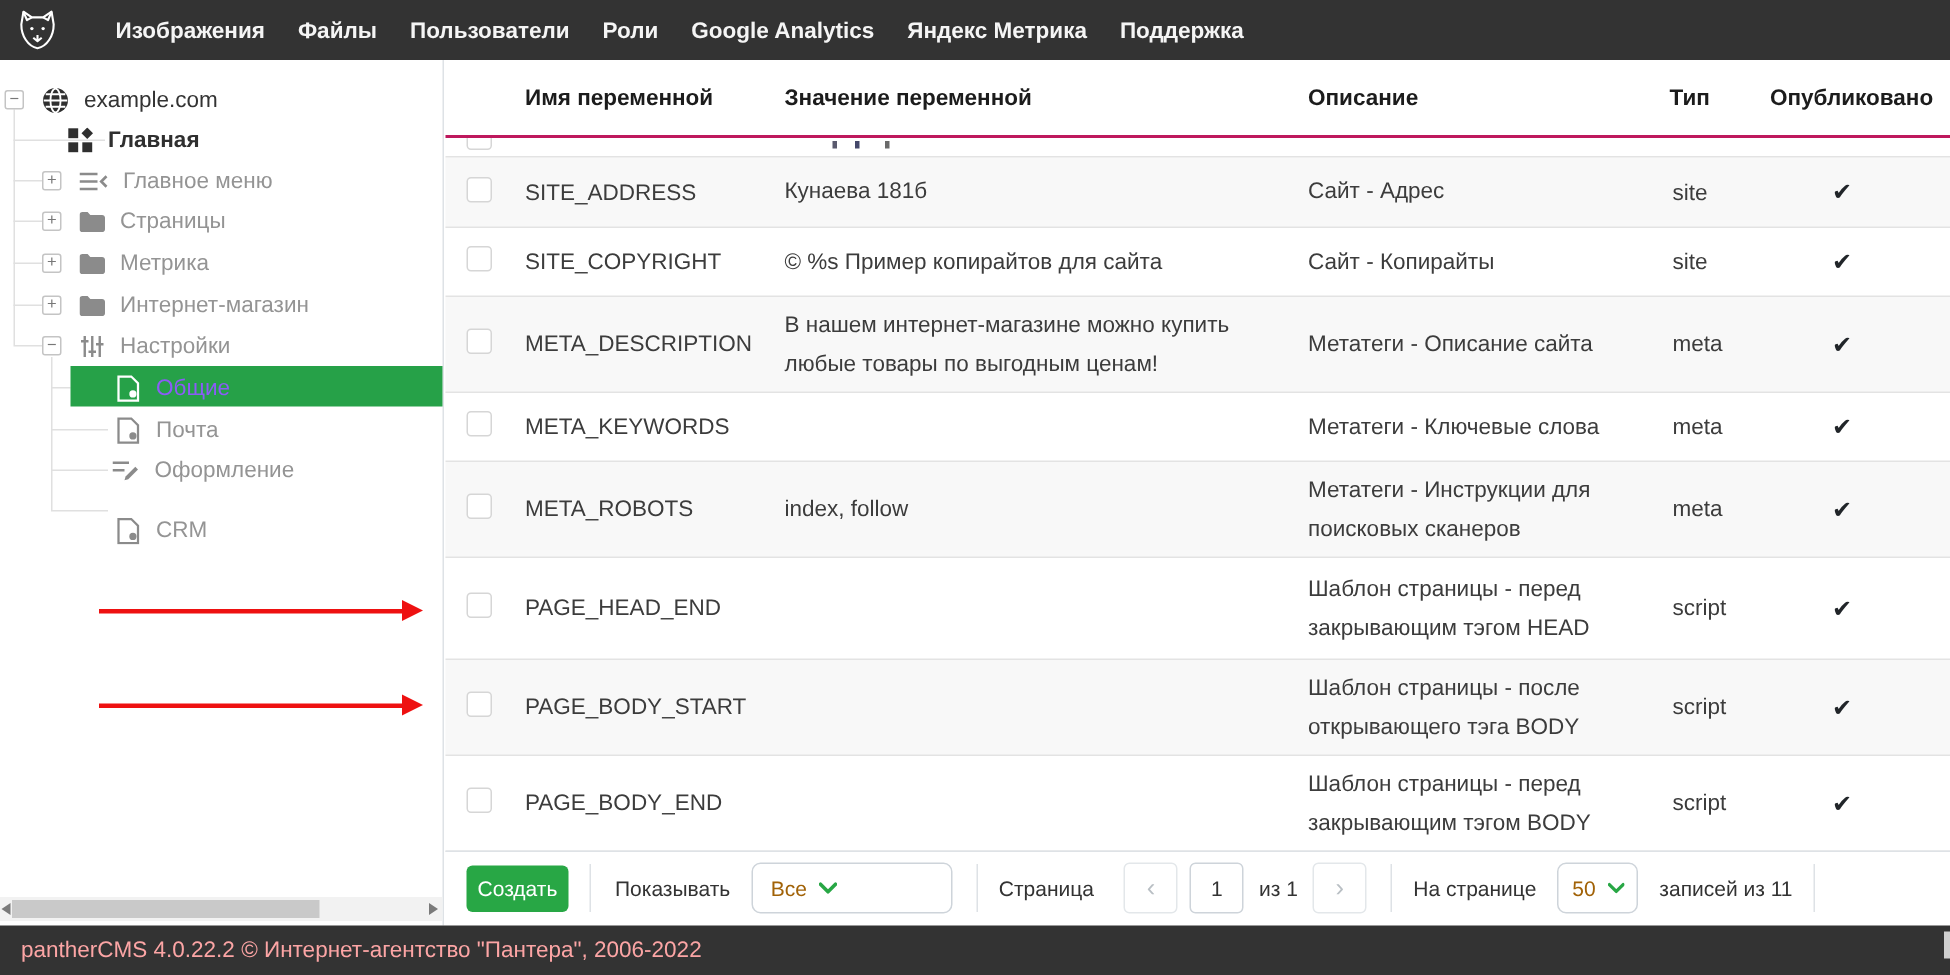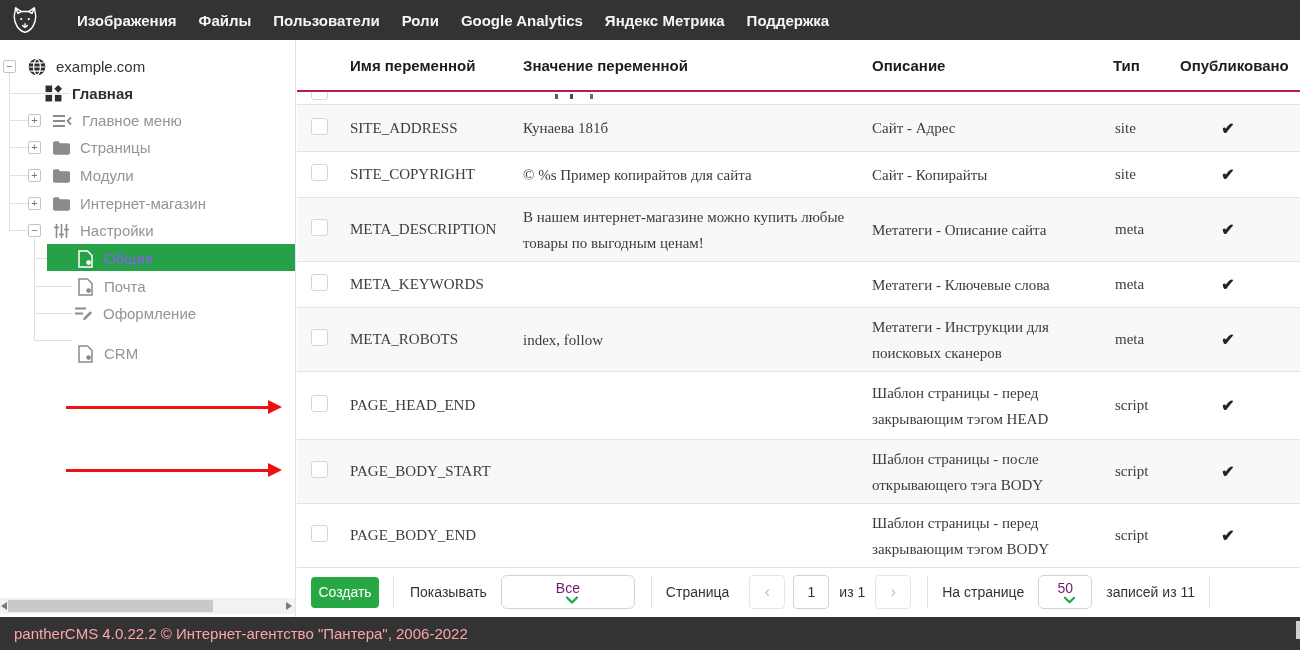--- a/index.html
+++ b/index.html
@@ -43,39 +43,39 @@
   .sb-left { left:1px; border-right:6px solid #7a7a7a; border-top:4px solid transparent; border-bottom:4px solid transparent; }
   .sb-right { left:286px; border-left:6px solid #7a7a7a; border-top:4px solid transparent; border-bottom:4px solid transparent; }
 
   
   .content { position:absolute; top:40px; left:297px; width:1003px; height:577px; background:#fff; }
   .grid { display:grid; grid-template-columns:53px 173px 349px 241px 67px 120px; align-items:center; }
   .thead { height:52px; border-bottom:2px solid #be185d; font-weight:700; font-size:15px; color:#1c1c1c; }
   .partial { position:relative; height:13px; border-bottom:1px solid #e3e3e3; overflow:hidden; }
   .partial .cb { position:absolute; left:14px; top:-9px; }
   .frag { position:absolute; top:2px; width:3px; height:5px; background:#5a5a6e; }
-  .row { border-bottom:1px solid #e3e3e3; font-size:15px; color:#3c3c3c;font-family:Liberation Serif, serif; }
+  .row { border-bottom:1px solid #e3e3e3; font-size:15px; color:#3c3c3c; }
   .row.stripe { background:#f8f8f8; }
   .h47{height:47px}.h46{height:46px}.h64{height:64px}.h68{height:68px}
   .cb { width:17px; height:17px; border:1px solid #d6d6d6; border-radius:3px; background:#fff; display:inline-block; cursor:pointer; }
   .cb-cell { padding-left:14px; }
   .cell.value, .cell.desc { line-height:26px; padding-right:24px; }
   .cell.desc { padding-right:30px; }
   .cell.type { padding-left:2px; }
   .cell.pub { display:flex; justify-content:center; padding-right:24px; }
   .check { font-size:16px; font-weight:700; color:#212529; }
 
   
   .pagebar { height:49px; border-top:1px solid #dee2e6; margin-top:-1px; display:flex; align-items:center; font-size:14px; color:#333; }
   .btn-create { margin-left:14px; width:68px; height:31px; background:#28a745; color:#fff; border:none;
     border-radius:4px; font-size:14px; font-family:inherit; cursor:pointer; }
   .vdiv { width:1px; height:32px; background:#dee2e6; }
   .plabel { white-space:nowrap; }
   .pselect { height:34px; border:1px solid #ced4da; border-radius:6px; background:#fff; display:flex;
-    align-items:center; justify-content:center; padding:0 12px; cursor:pointer; font-size:14px; color:#701a75;flex-direction:column; }
+    align-items:center; justify-content:flex-start; padding:0 12px; cursor:pointer; font-size:14px; color:#a16207; }
   .sel-all { width:134px; }
   .sel-pp { width:54px; padding:0 9px; }
   .chev { margin-left:8px; display:inline-flex; }
   .pg-btn { width:36px; height:34px; border:1px solid #e3e7ea; border-radius:4px; background:#fff;
     color:#b9bfc4; font-size:17px; display:flex; align-items:center; justify-content:center; cursor:pointer; }
   .pg-input { width:36px; height:34px; border:1px solid #ced4da; border-radius:4px; text-align:center;
     font-size:14px; color:#333; font-family:inherit; }
 
   
   .footer { position:absolute; left:0; bottom:0; width:1300px; height:33px; background:#333333;
@@ -173,21 +173,21 @@
       <span class="tlabel">Страницы</span>
     </div>
 
     <div class="trow" style="top:122px; padding-left:28px;">
       <span class="expander">+</span>
       <span class="ticon">
         <svg width="17" height="14" viewBox="0 0 17 14" fill="currentColor">
             <path d="M0 2.2 C0 1 .8 .3 2 .3 h3.4 l1.8 2 H15 c1.2 0 2 .7 2 1.9 v7.6 c0 1.2 -.8 1.9 -2 1.9 H2 c-1.2 0 -2 -.7 -2 -1.9 Z"></path>
           </svg>
       </span>
-      <span class="tlabel">Модули</span>
+      <span class="tlabel">Метрика</span>
     </div>
 
     <div class="trow" style="top:150px; padding-left:28px;">
       <span class="expander">+</span>
       <span class="ticon">
         <svg width="17" height="14" viewBox="0 0 17 14" fill="currentColor">
             <path d="M0 2.2 C0 1 .8 .3 2 .3 h3.4 l1.8 2 H15 c1.2 0 2 .7 2 1.9 v7.6 c0 1.2 -.8 1.9 -2 1.9 H2 c-1.2 0 -2 -.7 -2 -1.9 Z"></path>
           </svg>
       </span>
       <span class="tlabel">Интернет-магазин</span>

